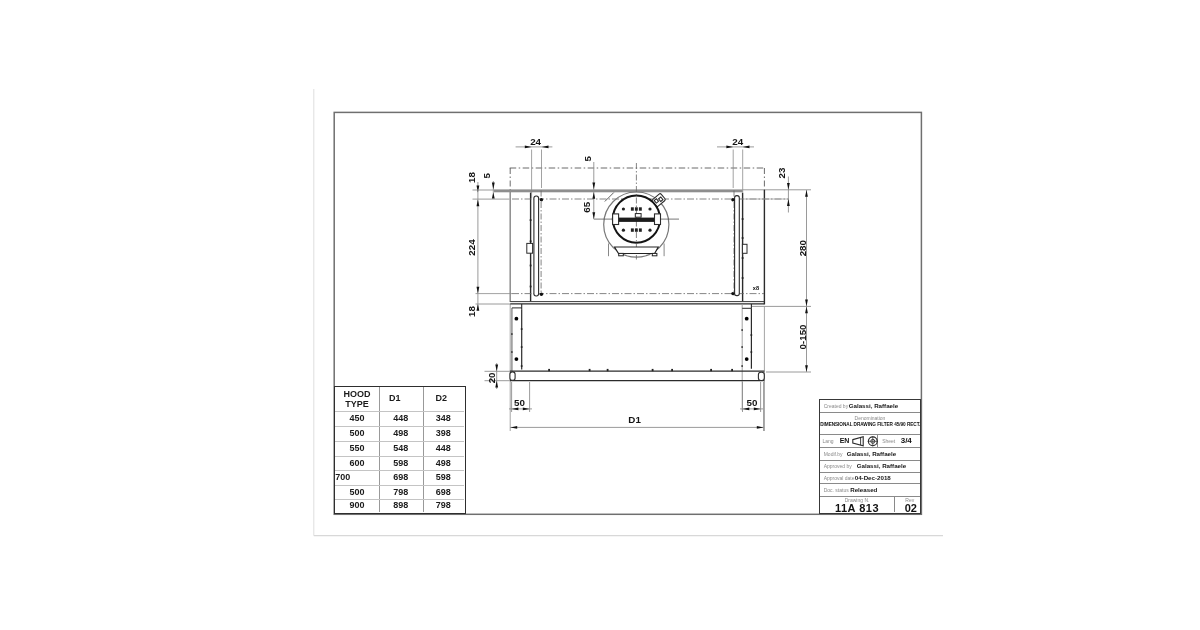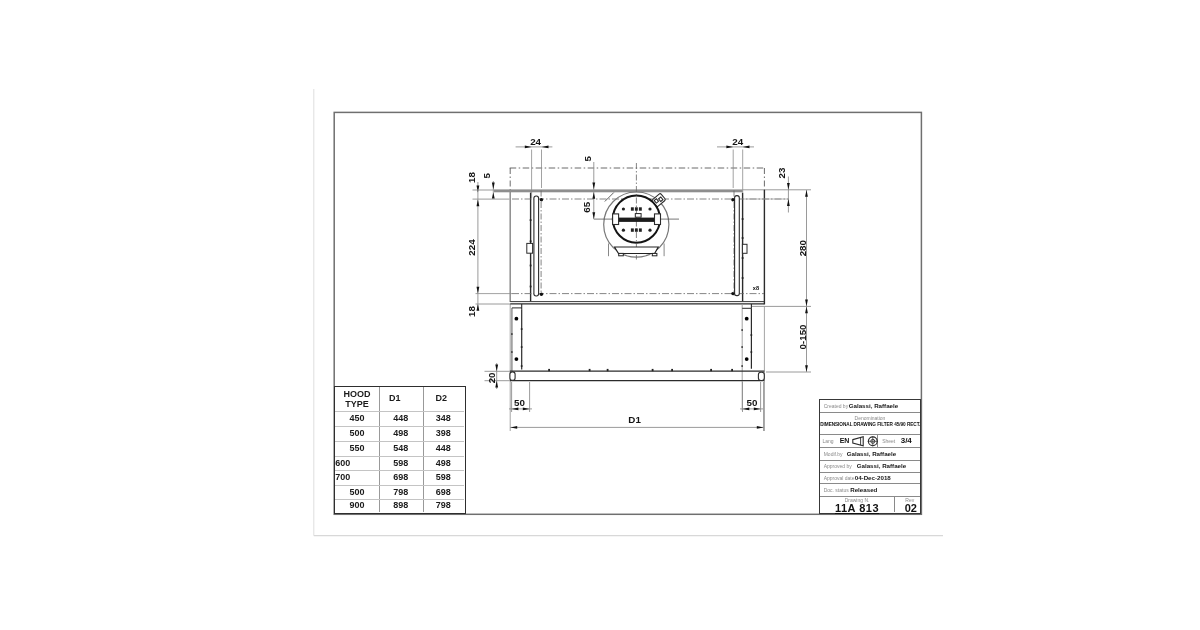--- a/index.html
+++ b/index.html
@@ -233,21 +233,21 @@
   <div class="abs" style="left:85.7px;top:6.3px;width:40.8px;font-size:9px;line-height:10px;text-align:center;">D2</div>
   <div class="abs" style="left:0;top:24.6px;width:43.6px;height:14.8px;font-size:9px;line-height:14.8px;text-align:center;">450</div>
   <div class="abs" style="left:43.6px;top:24.6px;width:44.1px;height:14.8px;font-size:9px;line-height:14.8px;text-align:center;">448</div>
   <div class="abs" style="left:87.7px;top:24.6px;width:40.8px;height:14.8px;font-size:9px;line-height:14.8px;text-align:center;">348</div>
   <div class="abs" style="left:0;top:39.4px;width:43.6px;height:15px;font-size:9px;line-height:15px;text-align:center;">500</div>
   <div class="abs" style="left:43.6px;top:39.4px;width:44.1px;height:15px;font-size:9px;line-height:15px;text-align:center;">498</div>
   <div class="abs" style="left:87.7px;top:39.4px;width:40.8px;height:15px;font-size:9px;line-height:15px;text-align:center;">398</div>
   <div class="abs" style="left:0;top:54.4px;width:43.6px;height:14.7px;font-size:9px;line-height:14.7px;text-align:center;">550</div>
   <div class="abs" style="left:43.6px;top:54.4px;width:44.1px;height:14.7px;font-size:9px;line-height:14.7px;text-align:center;">548</div>
   <div class="abs" style="left:87.7px;top:54.4px;width:40.8px;height:14.7px;font-size:9px;line-height:14.7px;text-align:center;">448</div>
-  <div class="abs" style="left:0;top:69.1px;width:43.6px;height:14.3px;font-size:9px;line-height:14.3px;text-align:left;">600</div>
+  <div class="abs" style="left:0;top:69.1px;width:43.6px;height:14.3px;font-size:9px;line-height:14.3px;text-align:center;">600</div>
   <div class="abs" style="left:43.6px;top:69.1px;width:44.1px;height:14.3px;font-size:9px;line-height:14.3px;text-align:center;">598</div>
   <div class="abs" style="left:87.7px;top:69.1px;width:40.8px;height:14.3px;font-size:9px;line-height:14.3px;text-align:center;">498</div>
   <div class="abs" style="left:0;top:83.4px;width:43.6px;height:14.8px;font-size:9px;line-height:14.8px;text-align:left;">700</div>
   <div class="abs" style="left:43.6px;top:83.4px;width:44.1px;height:14.8px;font-size:9px;line-height:14.8px;text-align:center;">698</div>
   <div class="abs" style="left:87.7px;top:83.4px;width:40.8px;height:14.8px;font-size:9px;line-height:14.8px;text-align:center;">598</div>
   <div class="abs" style="left:0;top:98.2px;width:43.6px;height:14.5px;font-size:9px;line-height:14.5px;text-align:center;">500</div>
   <div class="abs" style="left:43.6px;top:98.2px;width:44.1px;height:14.5px;font-size:9px;line-height:14.5px;text-align:center;">798</div>
   <div class="abs" style="left:87.7px;top:98.2px;width:40.8px;height:14.5px;font-size:9px;line-height:14.5px;text-align:center;">698</div>
   <div class="abs" style="left:0;top:112.7px;width:43.6px;height:18px;font-size:9px;line-height:12.7px;text-align:center;">900</div>
   <div class="abs" style="left:43.6px;top:112.7px;width:44.1px;height:22px;font-size:9px;line-height:12.7px;text-align:center;">898</div>
@@ -290,18 +290,18 @@
   <div class="abs lbl" style="left:3.5px;top:63.7px;">Approved by</div>
   <div class="abs val" style="left:36.5px;top:62.7px;">Galassi, Raffaele</div>
 
   <div class="abs lbl" style="left:3.5px;top:75.4px;">Approval date</div>
   <div class="abs val" style="left:34.5px;top:74.4px;">04-Dec-2018</div>
 
   <div class="abs lbl" style="left:3.5px;top:87.6px;">Doc. status</div>
   <div class="abs val" style="left:30px;top:86.6px;">Released</div>
 
   <div class="abs lbl" style="left:0;top:97.8px;width:73.7px;text-align:center;">Drawing N.</div>
-  <div class="abs" style="left:0;top:102.6px;width:73.7px;text-align:center;font-size:11px;font-weight:bold;color:#111;letter-spacing:0.5px;text-decoration:underline;">11A 813</div>
+  <div class="abs" style="left:0;top:102.6px;width:73.7px;text-align:center;font-size:11px;font-weight:bold;color:#111;letter-spacing:0.5px;">11A 813</div>
   <div class="abs lbl" style="left:76.7px;top:97.8px;width:25.9px;text-align:center;">Rev</div>
   <div class="abs" style="left:77.7px;top:102.6px;width:25.9px;text-align:center;font-size:11px;font-weight:bold;color:#111;">02</div>
 </div>
 
 </div>
 
 </body></html>

